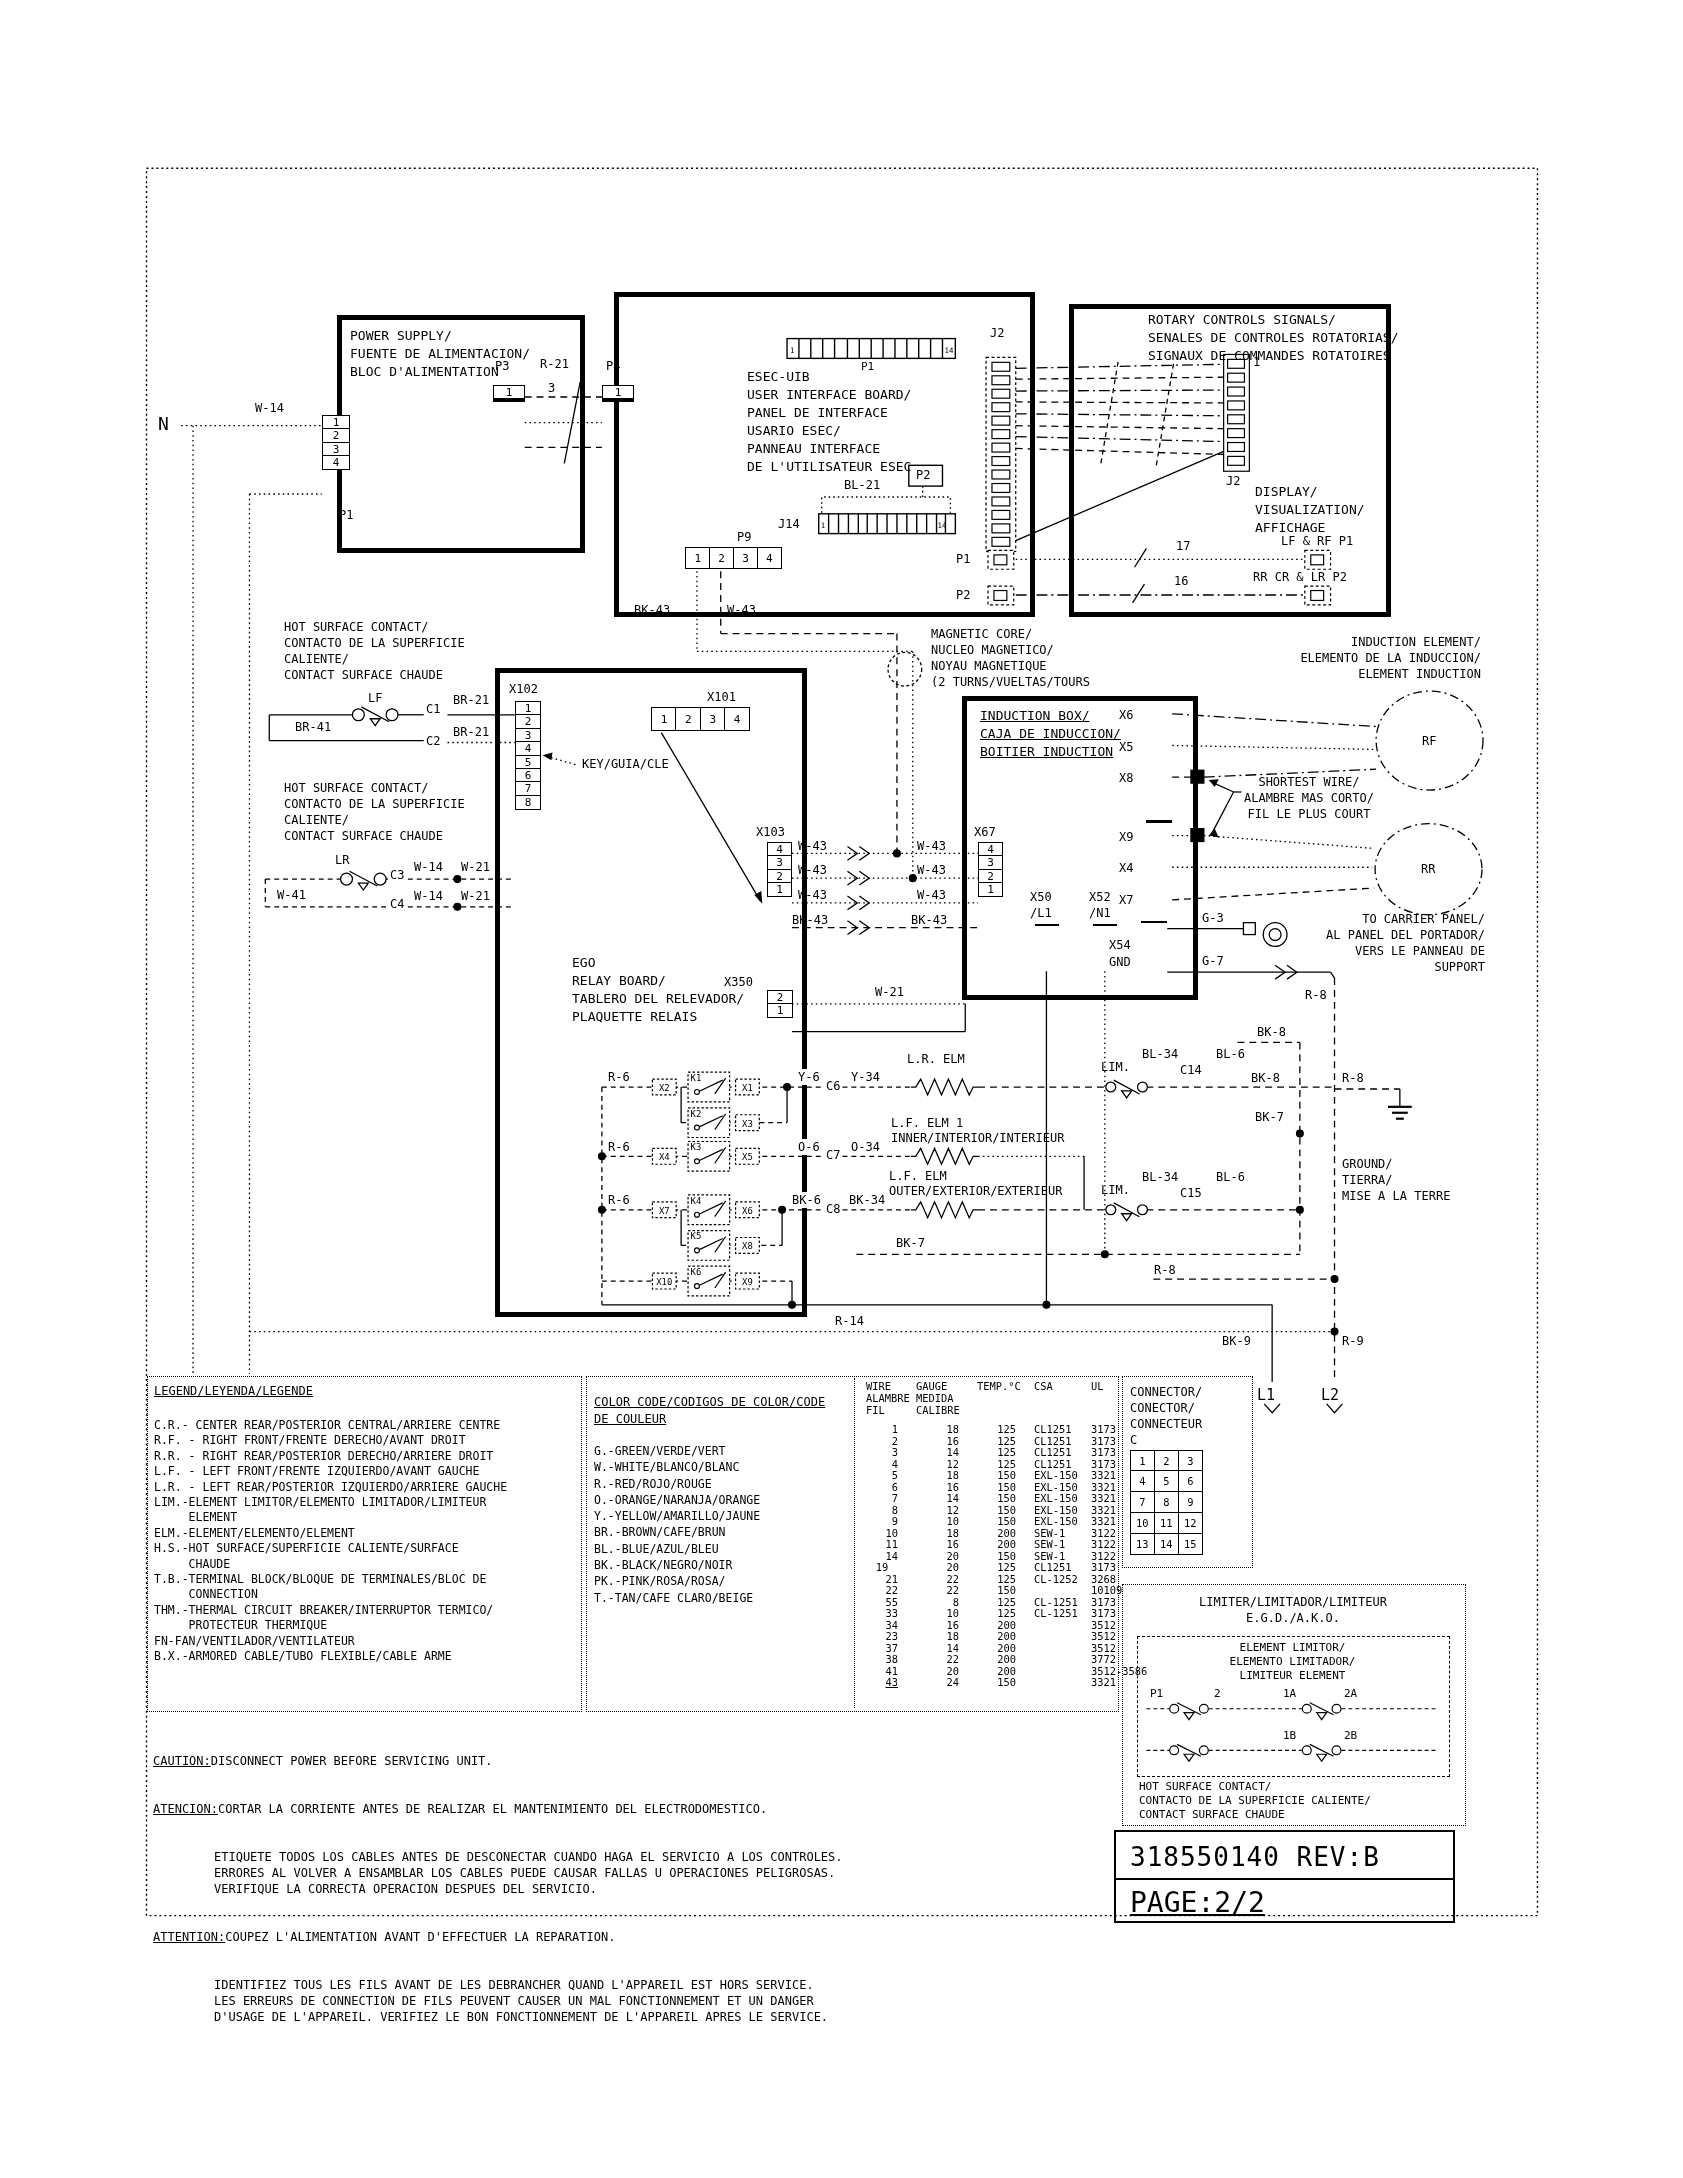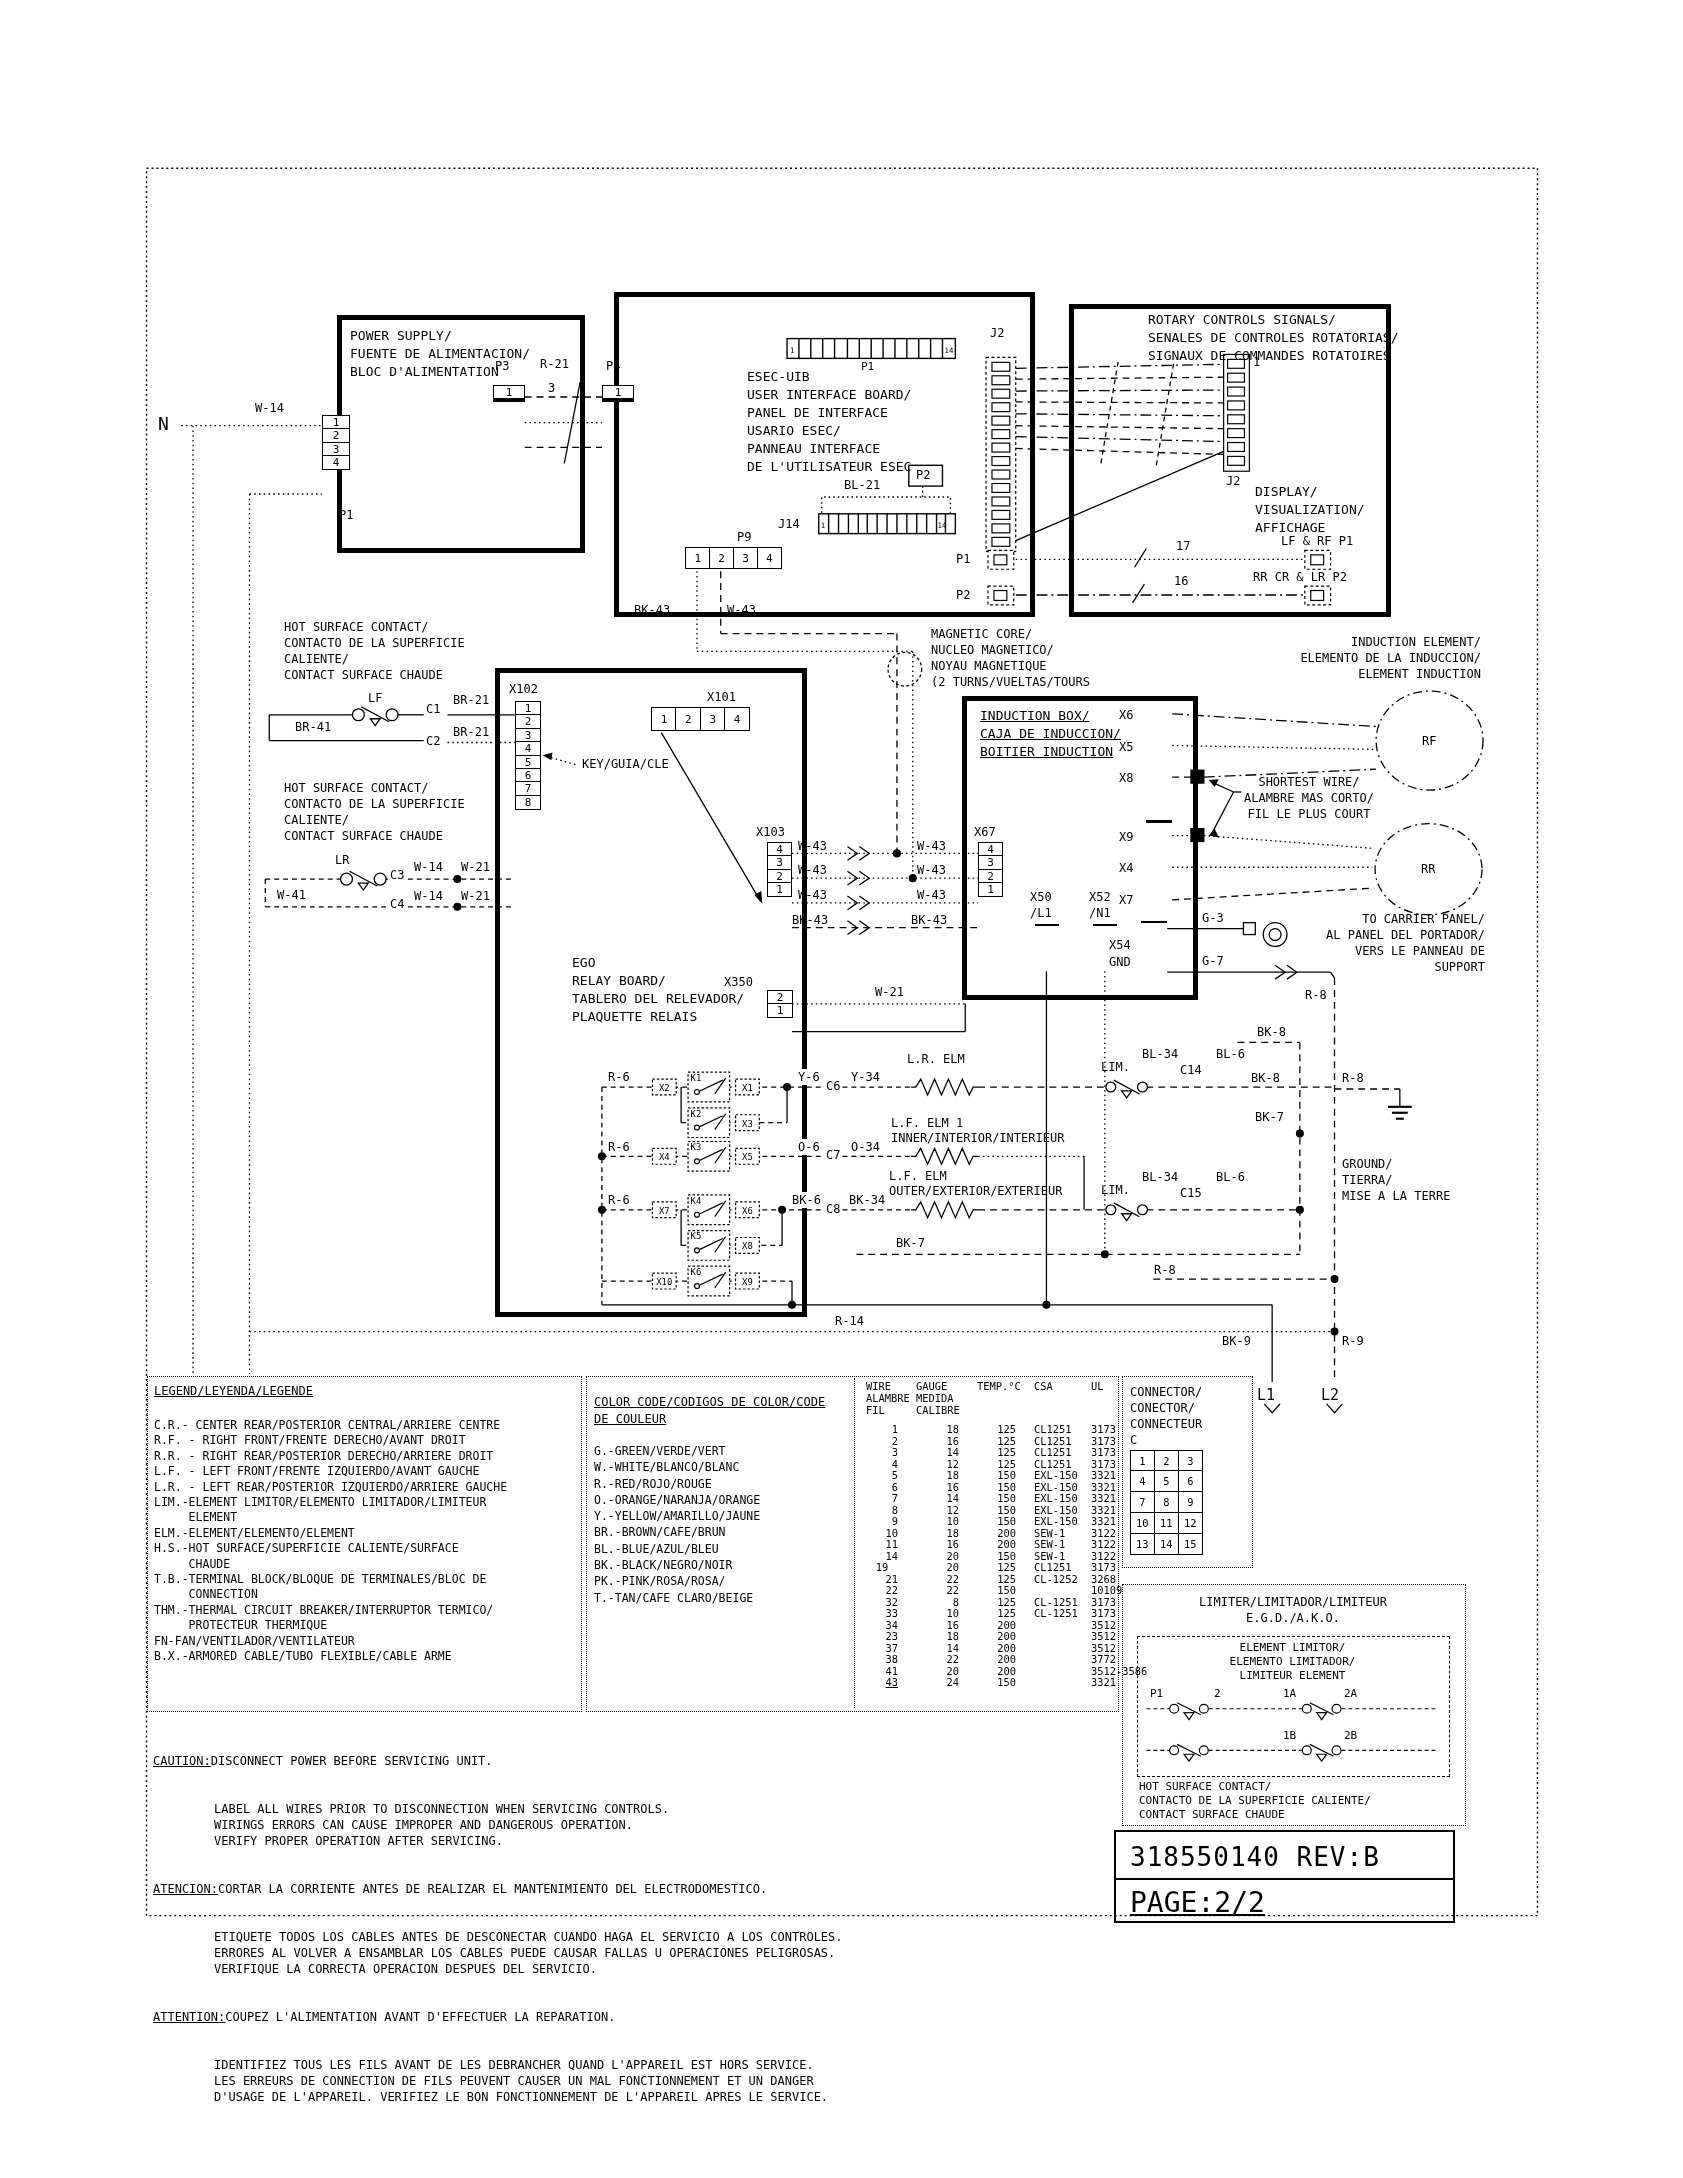--- a/index.html
+++ b/index.html
@@ -759,21 +759,21 @@
       <div class="wt-c" style="text-align: right; padding-right: 18px;">21</div>
       <div class="wt-c" style="text-align: right; padding-right: 18px;">22</div>
       <div class="wt-c" style="text-align: right; padding-right: 18px;">125</div>
       <div class="wt-c">CL-1252</div>
       <div class="wt-c">3268</div>
       <div class="wt-c" style="text-align: right; padding-right: 18px;">22</div>
       <div class="wt-c" style="text-align: right; padding-right: 18px;">22</div>
       <div class="wt-c" style="text-align: right; padding-right: 18px;">150</div>
       <div class="wt-c"></div>
       <div class="wt-c">10109</div>
-      <div class="wt-c" style="text-align: right; padding-right: 18px;">32</div>
+      <div class="wt-c" style="text-align: right; padding-right: 18px;">55</div>
       <div class="wt-c" style="text-align: right; padding-right: 18px;">8</div>
       <div class="wt-c" style="text-align: right; padding-right: 18px;">125</div>
       <div class="wt-c">CL-1251</div>
       <div class="wt-c">3173</div>
       <div class="wt-c" style="text-align: right; padding-right: 18px;">33</div>
       <div class="wt-c" style="text-align: right; padding-right: 18px;">10</div>
       <div class="wt-c" style="text-align: right; padding-right: 18px;">125</div>
       <div class="wt-c">CL-1251</div>
       <div class="wt-c">3173</div>
       <div class="wt-c" style="text-align: right; padding-right: 18px;">34</div>
@@ -843,21 +843,20 @@
 <div class="lb s11" style="left:1283px;top:1687px;">1A</div>
 <div class="lb s11" style="left:1344px;top:1687px;">2A</div>
 <div class="lb s11" style="left:1283px;top:1729px;">1B</div>
 <div class="lb s11" style="left:1344px;top:1729px;">2B</div>
 <div class="lb s11" style="left:1139px;top:1780px;">HOT SURFACE CONTACT/
 CONTACTO DE LA SUPERFICIE CALIENTE/
 CONTACT SURFACE CHAUDE</div>
 
 <div class="caution" style="left:153px;top:1721px;">
   <div><span class="u">CAUTION:</span><span>DISCONNECT POWER BEFORE SERVICING UNIT.</span></div>
-  <div class="ind"><div>LABEL ALL WIRES PRIOR TO DISCONNECTION WHEN SERVICING CONTROLS.</div><div>WIRINGS ERRORS CAN CAUSE IMPROPER AND DANGEROUS OPERATION.</div><div>VERIFY PROPER OPERATION AFTER SERVICING.</div></div>
   <div><span class="u">ATENCION:</span><span>CORTAR LA CORRIENTE ANTES DE REALIZAR EL MANTENIMIENTO DEL ELECTRODOMESTICO.</span></div>
   <div class="ind"><div>ETIQUETE TODOS LOS CABLES ANTES DE DESCONECTAR CUANDO HAGA EL SERVICIO A LOS CONTROLES.</div><div>ERRORES AL VOLVER A ENSAMBLAR LOS CABLES PUEDE CAUSAR FALLAS U OPERACIONES PELIGROSAS.</div><div>VERIFIQUE LA CORRECTA OPERACION DESPUES DEL SERVICIO.</div></div>
   <div><span class="u">ATTENTION:</span><span>COUPEZ L'ALIMENTATION AVANT D'EFFECTUER LA REPARATION.</span></div>
   <div class="ind"><div>IDENTIFIEZ TOUS LES FILS AVANT DE LES DEBRANCHER QUAND L'APPAREIL EST HORS SERVICE.</div><div>LES ERREURS DE CONNECTION DE FILS PEUVENT CAUSER UN MAL FONCTIONNEMENT ET UN DANGER</div><div>D'USAGE DE L'APPAREIL. VERIFIEZ LE BON FONCTIONNEMENT DE L'APPAREIL APRES LE SERVICE.</div></div>
 </div>
 
 <div class="footerbox" style="left:1114px;top:1830px;width:337px;height:89px;">
   <div class="lb" style="left:14px;top:8px;font-size:26px;letter-spacing:1px;">318550140 REV:B</div>
   <div style="position:absolute;left:0;top:46px;width:100%;border-top:2px solid #000;"></div>
   <div class="lb u" style="left:14px;top:53px;font-size:28px;">PAGE:2/2</div>

